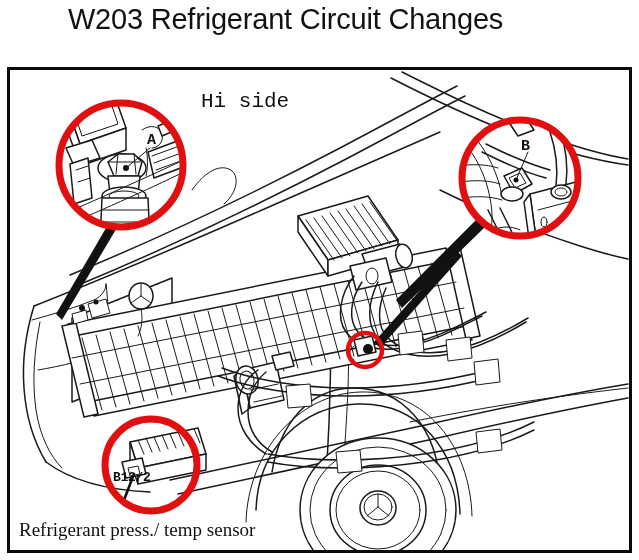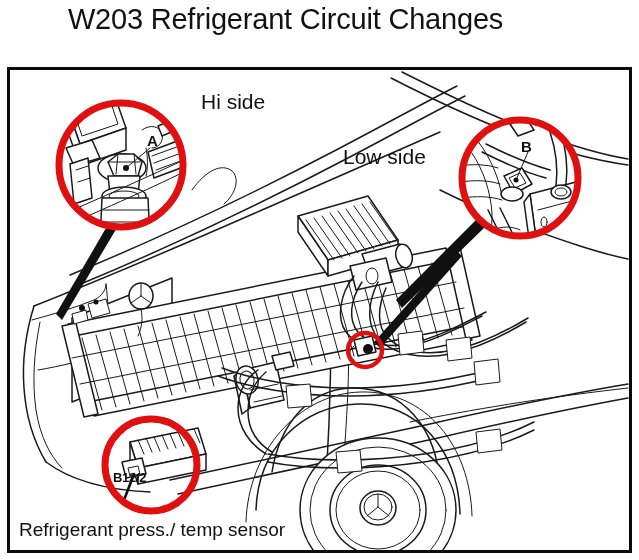--- a/index.html
+++ b/index.html
@@ -46,21 +46,21 @@
     overflow: hidden;
   }
   #figure-svg {
     position: absolute;
     left: 0;
     top: 0;
     display: block;
   }
   .lbl {
     position: absolute;
-    font-family: Liberation Sans, sans-serif;
+    font-family: Liberation Mono, monospace;
     color: #111111;
     white-space: nowrap;
   }
   #lbl-hi-side {
     left: 191px;
     top: 20px;
     font-size: 21px;
   }
   #lbl-low-side {
     left: 333px;
@@ -84,21 +84,21 @@
     top: 400px;
     font-size: 13px;
     font-weight: bold;
     letter-spacing: -0.3px;
   }
   #caption {
     position: absolute;
     left: 9px;
     top: 449px;
     font-size: 19px;
-    font-family: Liberation Sans, sans-serif;
+    font-family: Liberation Serif, serif;
     color: #111111;
     white-space: nowrap;
   }
 </style>
 </head>
 <body>
 
 <div id="page">
 
   <div id="title">W203 Refrigerant Circuit Changes</div>
@@ -435,21 +435,20 @@
         <circle class="red" cx="141" cy="395" r="46"></circle>
       </g>
 
       <g>
         <circle class="redS" cx="355" cy="280" r="17"></circle>
       </g>
 
     </svg>
 
     <div class="lbl" id="lbl-hi-side">Hi side</div>
-    <div class="lbl" id="lbl-low-side">Low side</div>
     <div class="lbl" id="lbl-a">A</div>
     <div class="lbl" id="lbl-b">B</div>
     <div class="lbl" id="lbl-b122">B12/2</div>
 
     <div id="caption">Refrigerant press./ temp sensor</div>
 
   </div>
 </div>
 
 </body></html>

